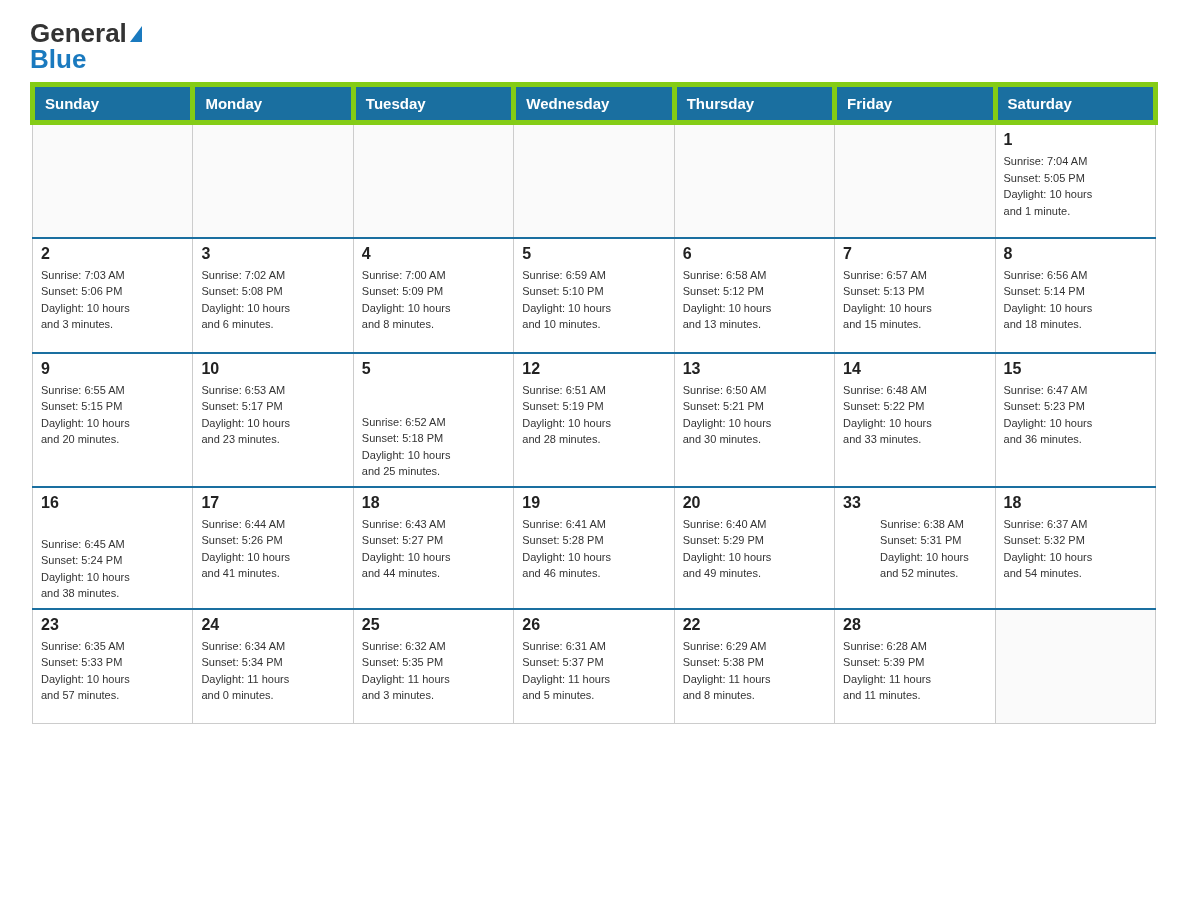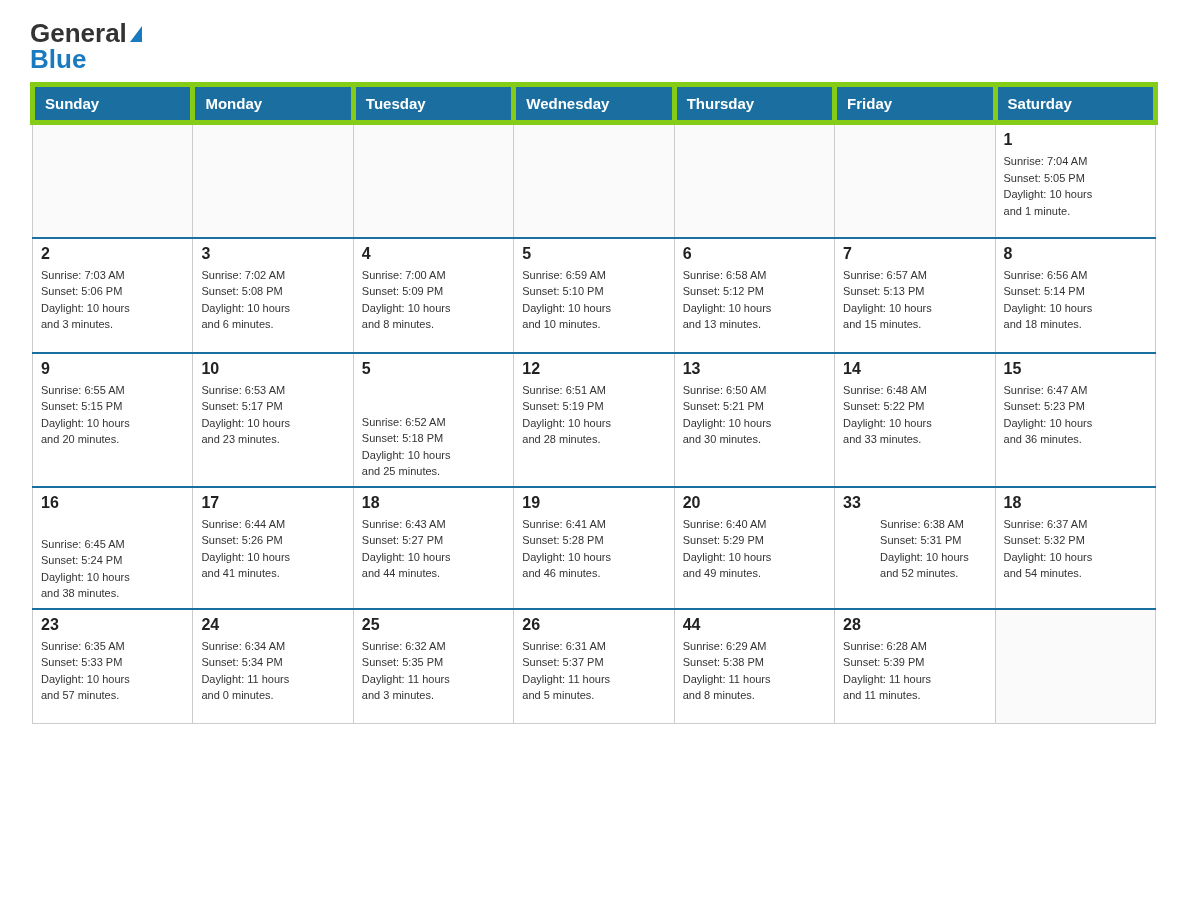--- a/index.html
+++ b/index.html
@@ -307,21 +307,21 @@
 and 3 minutes.</div>
         </td>
         <td>
           <div class="day-number">26</div>
           <div class="day-info" style="white-space: pre-line;">Sunrise: 6:31 AM
 Sunset: 5:37 PM
 Daylight: 11 hours
 and 5 minutes.</div>
         </td>
         <td>
-          <div class="day-number">44</div>
+          <div class="day-number">22</div>
           <div class="day-info" style="white-space: pre-line;">Sunrise: 6:29 AM
 Sunset: 5:38 PM
 Daylight: 11 hours
 and 8 minutes.</div>
         </td>
         <td>
           <div class="day-number">28</div>
           <div class="day-info" style="white-space: pre-line;">Sunrise: 6:28 AM
 Sunset: 5:39 PM
 Daylight: 11 hours

